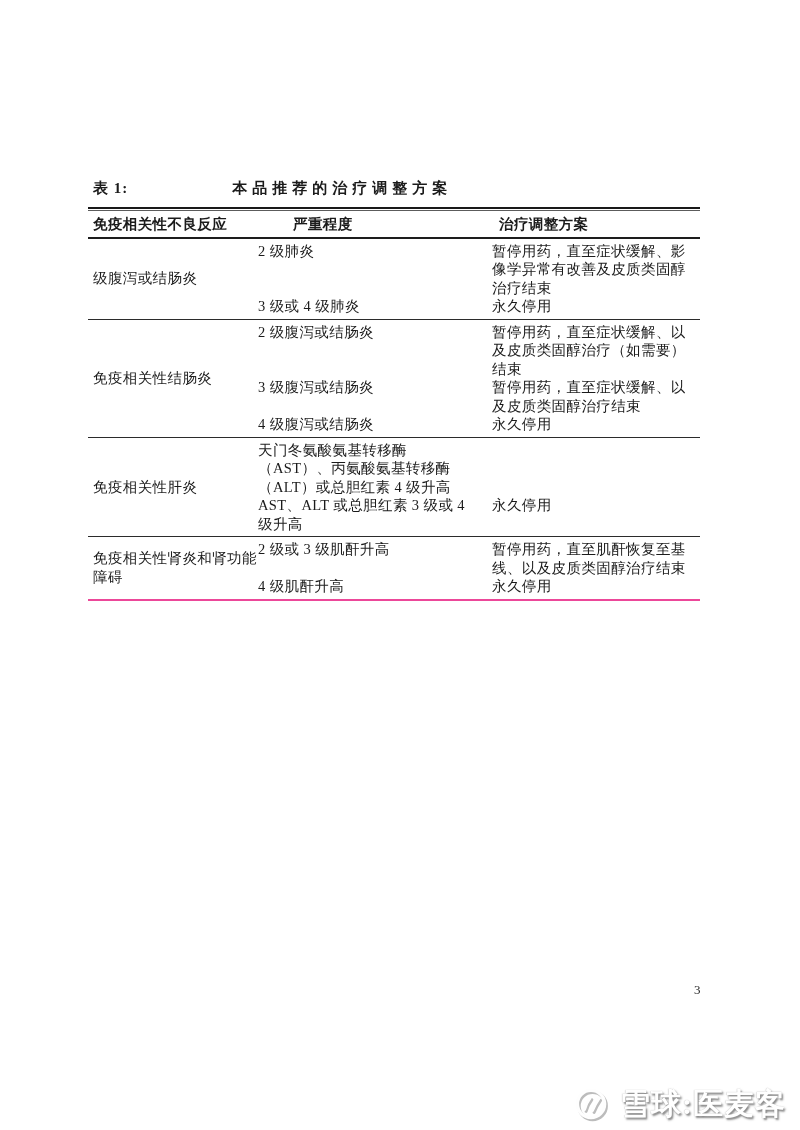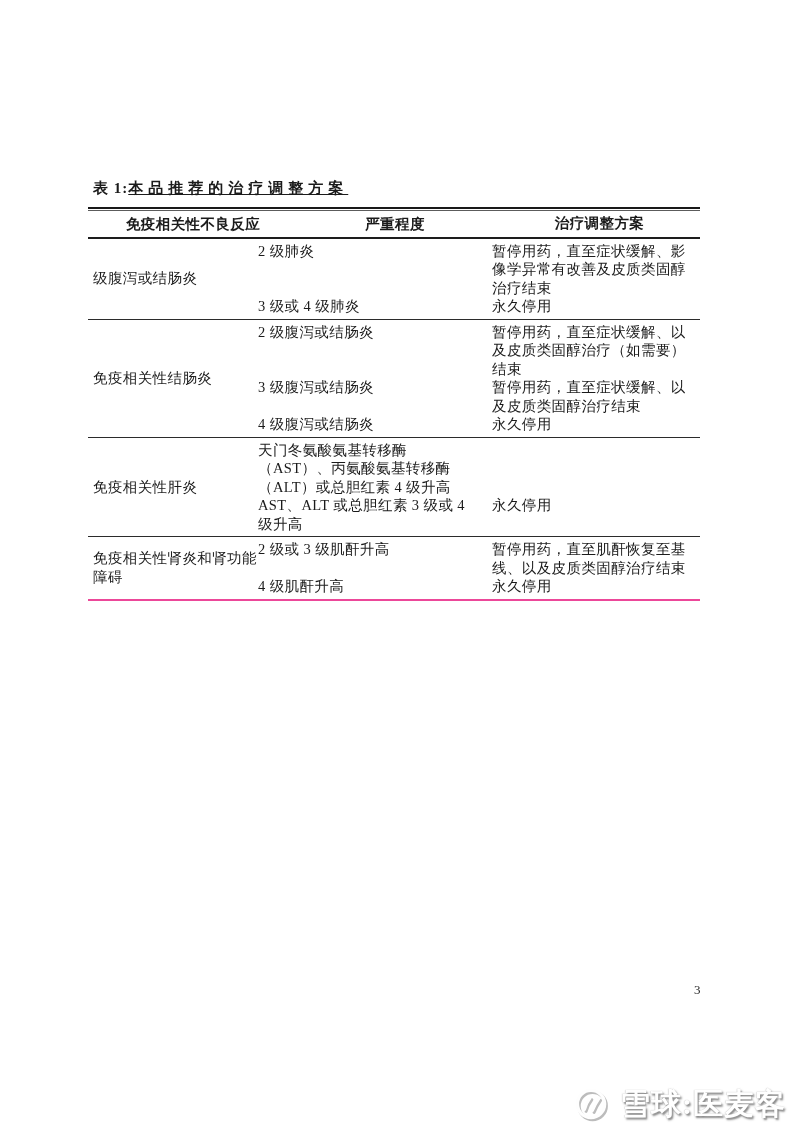--- a/index.html
+++ b/index.html
@@ -15,21 +15,21 @@
   .caption {
     position: absolute;
     left: 93px;
     top: 179px;
     display: flex;
     align-items: flex-start;
     font-weight: bold;
     font-size: 15px;
   }
   .caption-label { letter-spacing: 1px; }
-  .caption-title { letter-spacing: 5px; text-decoration: underline; }
+  .caption-title { margin-left: 104px; letter-spacing: 5px; }
 
   
   .table {
     position: absolute;
     left: 88px;
     top: 207px;
     width: 612px;
     font-size: 14.5px;
     letter-spacing: 0.4px;
     line-height: 18.5px;
@@ -39,25 +39,24 @@
     background: linear-gradient(to bottom,
       #191919 0, #191919 2px,
       #ffffff 2px, #ffffff 3px,
       #5c5c5c 3px, #5c5c5c 4px);
   }
   .thead {
     display: flex;
     padding: 4px 0 3px;
     border-bottom: 2px solid #1d1d1d;
     font-weight: bold;
-    text-align: center;
   }
   .col1 { width: 205px; padding-left: 5px; }
   .col2 { width: 204px; }
-  .col3 { flex: 1; padding-left: 2px; font-family: Liberation Mono, monospace; }
+  .col3 { flex: 1; padding-left: 2px; }
 
   .tsection {
     display: flex;
     align-items: center;
     padding: 3px 0 3px;
     border-bottom: 1.5px solid #2b2b2b;
   }
   .tsection:last-child { border-bottom: 2px solid #ec4899; }
   .tc1 { width: 205px; padding-left: 5px; }
   .trows { flex: 1; }

